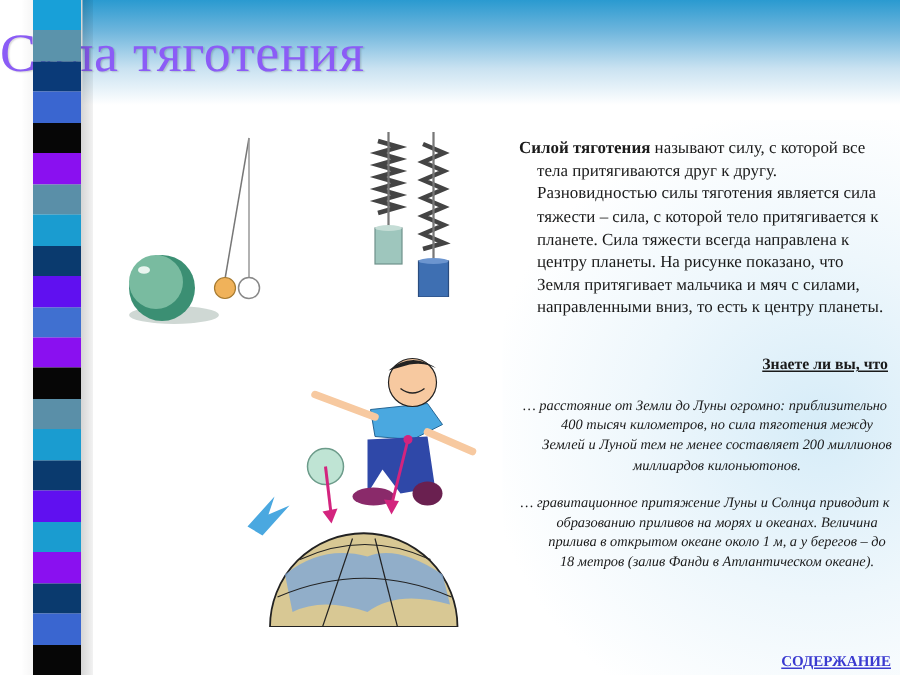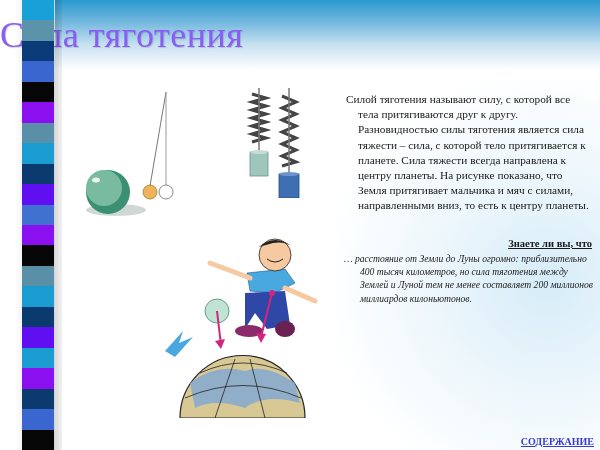--- a/index.html
+++ b/index.html
@@ -28,30 +28,30 @@
   .stripe .band { width:100%; }
   .text-bg {
     position:absolute; left:335px; top:80px; width:265px; height:370px;
     background:radial-gradient(ellipse at 80% 55%, #d6ecf8 0%, #eef7fc 40%, #ffffff 75%);
   }
   .main-text {
     position:absolute; left:346px; top:92px; width:246px;
     font-size:11.3px; line-height:15.2px; color:#1a1a1a;
   }
   .main-text p { margin:0; padding-left:12px; text-indent:-12px; }
-  .main-text b { font-weight:normal; }
+  .main-text b { font-weight:bold; }
   .did-you-know {
     position:absolute; left:340px; top:238px; width:252px; text-align:right;
     font-size:10.5px; font-weight:bold; text-decoration:underline; color:#1a1a1a;
   }
   .facts {
     position:absolute; left:344px; top:252px; width:252px;
     font-size:9.6px; line-height:13.2px; font-style:italic; color:#1a1a1a;
   }
-  .fact { margin:0 0 2px 0; padding-left:16px; text-indent:-16px; }
+  .fact { margin:12px 0 2px 0; padding-left:16px; text-indent:-16px;text-align:center; }
   .toc-link {
     position:absolute; right:6px; top:436px;
     font-size:10px; color:#3a3ad0; text-decoration:underline;font-weight:bold;
   }
   .pic { position:absolute; }
 </style>
 </head>
 <body>
 
 <div class="header-band"></div>
@@ -137,15 +137,16 @@
 <div class="text-bg"></div>
 
 <div class="main-text">
   <p><b>Силой тяготения</b><span> называют силу, с которой все тела притягиваются друг к другу. Разновидностью силы тяготения является сила тяжести – сила, с которой тело притягивается к планете. Сила тяжести всегда направлена к центру планеты. На рисунке показано, что Земля притягивает мальчика и мяч с силами, направленными вниз, то есть к центру планеты.</span></p>
 </div>
 
 <div class="did-you-know">Знаете ли вы, что</div>
 
 <div class="facts">
   <p class="fact">… расстояние от Земли до Луны огромно: приблизительно 400 тысяч километров, но сила тяготения между Землей и Луной тем не менее составляет 200 миллионов миллиардов килоньютонов.</p>
+  <p class="fact">… гравитационное притяжение Луны и Солнца приводит к образованию приливов на морях и океанах. Величина прилива в открытом океане около 1 м, а у берегов – до 18 метров (залив Фанди в Атлантическом океане).</p>
 </div>
 
 <a class="toc-link">СОДЕРЖАНИЕ</a>
 
 </body></html>

